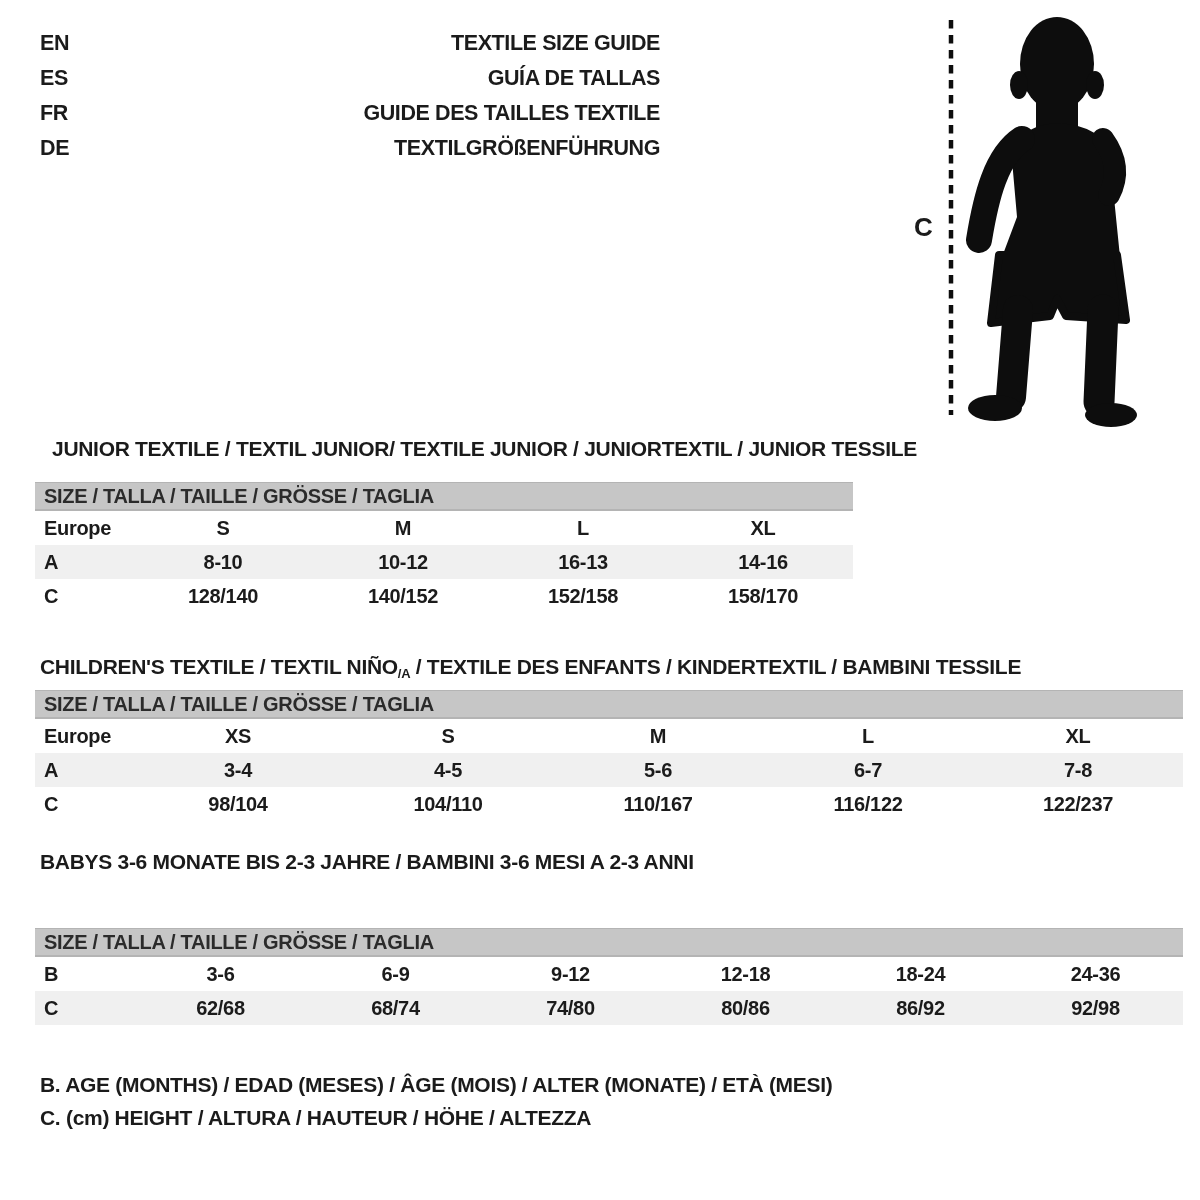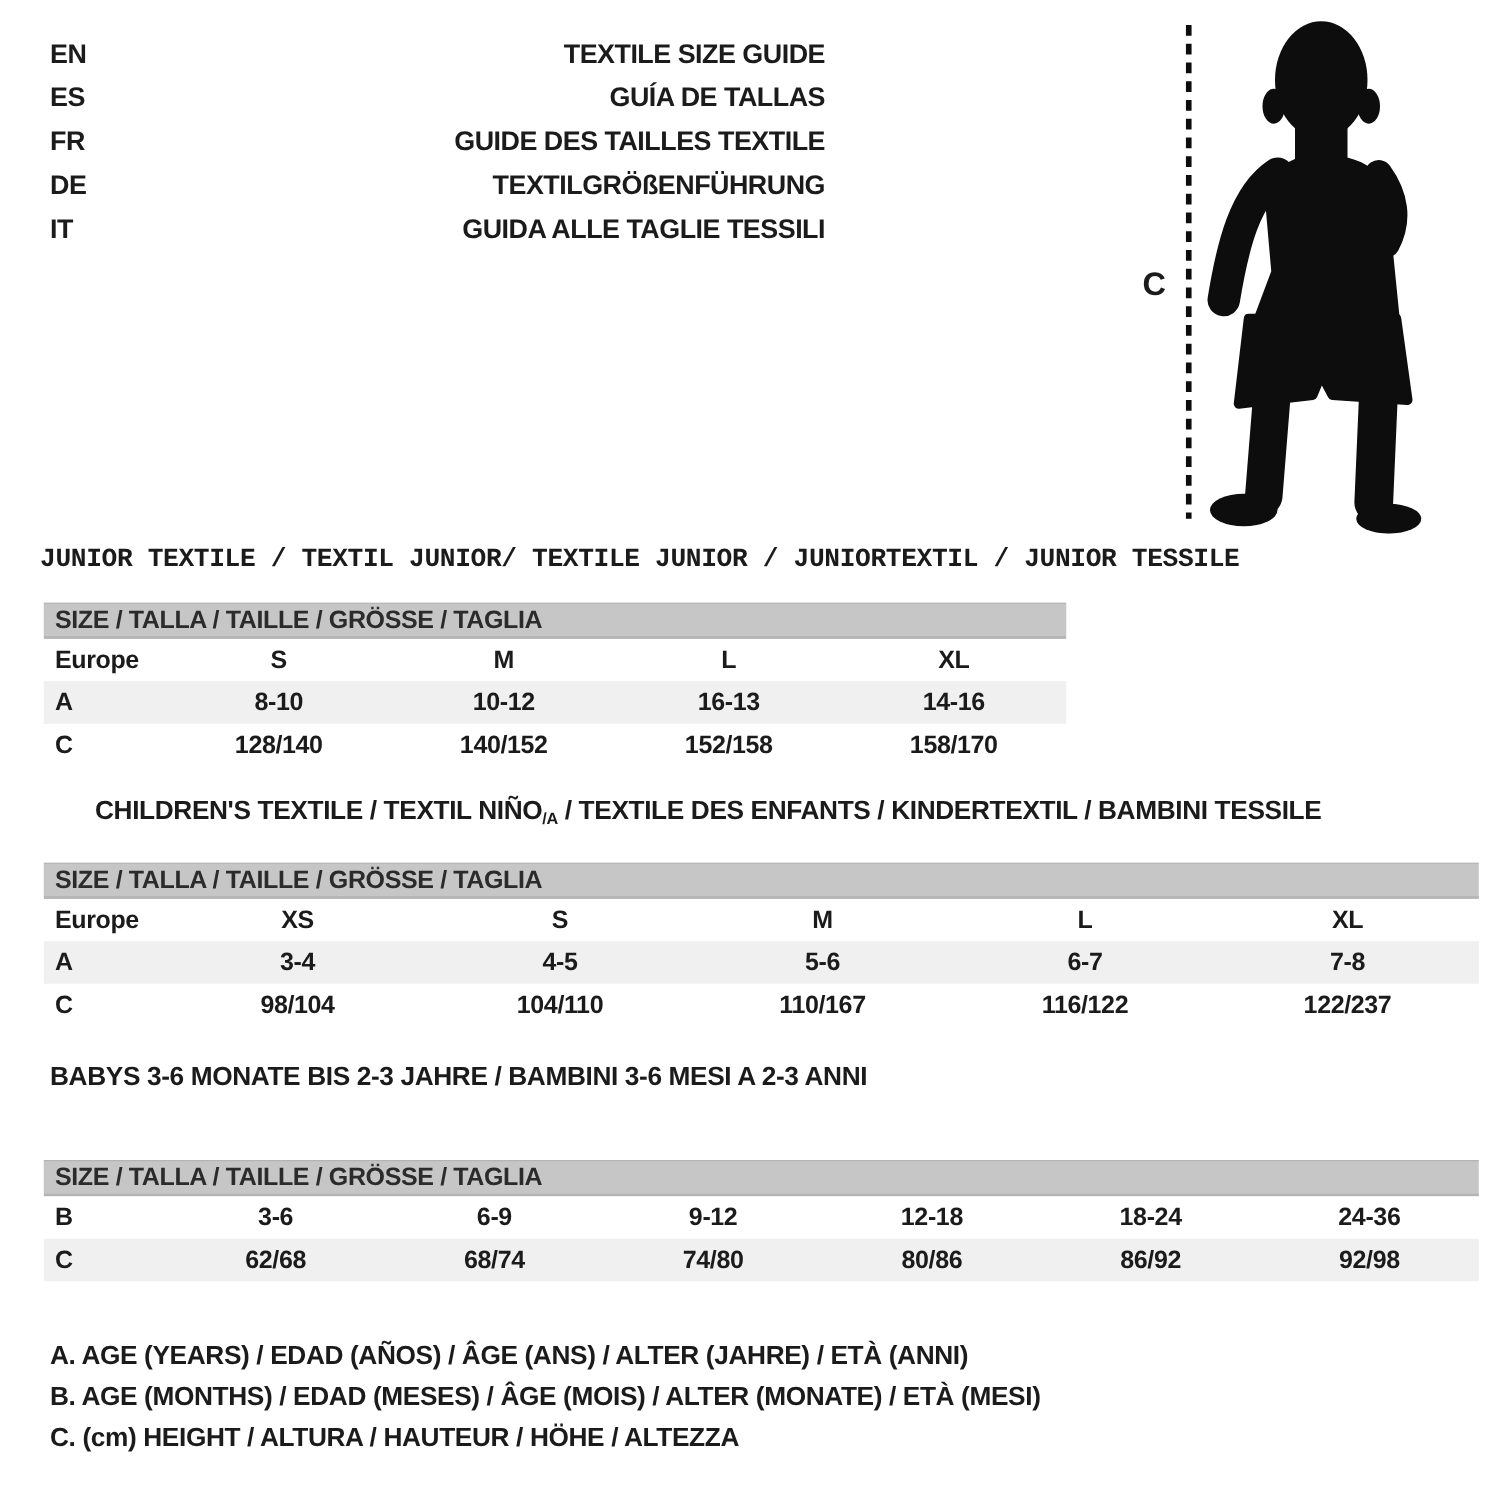--- a/index.html
+++ b/index.html
@@ -54,24 +54,20 @@
       <span class="lang-label">GUÍA DE TALLAS</span>
     </div>
     <div class="lang-row">
       <span class="lang-code">FR</span>
       <span class="lang-label">GUIDE DES TAILLES TEXTILE</span>
     </div>
     <div class="lang-row">
       <span class="lang-code">DE</span>
       <span class="lang-label">TEXTILGRÖßENFÜHRUNG</span>
     </div>
-    <div class="lang-row">
-      <span class="lang-code">IT</span>
-      <span class="lang-label">GUIDA ALLE TAGLIE TESSILI</span>
-    </div>
   </div>
 
   <div class="height-label">C</div>
 
   <div class="figure">
     <svg width="255" height="415" viewBox="0 0 255 415">
       <line class="dashline" x1="51" y1="8" x2="51" y2="403" stroke-width="4.5" stroke-dasharray="8.5 6.5"></line>
       <g>
         <ellipse class="fillshape" cx="157" cy="52" rx="37" ry="47"></ellipse>
         <ellipse class="fillshape" cx="119" cy="73" rx="9" ry="14"></ellipse>
@@ -82,21 +78,21 @@
         <path class="strokeshape" d="M203 127 C216 145 219 164 209 183" stroke-width="22" stroke-linecap="round"></path>
         <path class="fillshape" d="M99 243 L217 243 L226 308 L166 304 L157 287 L150 304 L91 311 Z" stroke="#0d0d0d" stroke-width="8" stroke-linejoin="round"></path>
         <path class="strokeshape" d="M118 298 L111 385" stroke-width="30" stroke-linecap="round"></path>
         <path class="strokeshape" d="M203 298 L199 390" stroke-width="31" stroke-linecap="round"></path>
         <ellipse class="fillshape" cx="95" cy="396" rx="27" ry="13"></ellipse>
         <ellipse class="fillshape" cx="211" cy="403" rx="26" ry="12"></ellipse>
       </g>
     </svg>
   </div>
 
-  <div class="sec-title" style="left:32px;top:437px;font-family:Liberation Mono, monospace;">JUNIOR TEXTILE / TEXTIL JUNIOR/ TEXTILE JUNIOR / JUNIORTEXTIL / JUNIOR TESSILE</div>
+  <div class="sec-title" style="left:52px;top:437px;">JUNIOR TEXTILE / TEXTIL JUNIOR/ TEXTILE JUNIOR / JUNIORTEXTIL / JUNIOR TESSILE</div>
 
   <div class="size-table" style="left:35px;top:482px;width:818px;">
     <div class="thead">SIZE / TALLA / TAILLE / GRÖSSE / TAGLIA</div>
     <div class="trow">
       <span class="tlabel">Europe</span>
       <span class="tcell">S</span>
       <span class="tcell">M</span>
       <span class="tcell">L</span>
       <span class="tcell">XL</span>
     </div>
@@ -109,21 +105,21 @@
     </div>
     <div class="trow">
       <span class="tlabel">C</span>
       <span class="tcell">128/140</span>
       <span class="tcell">140/152</span>
       <span class="tcell">152/158</span>
       <span class="tcell">158/170</span>
     </div>
   </div>
 
-  <div class="sec-title" style="left:40px;top:637px;margin-left:36px;">
+  <div class="sec-title" style="left:40px;top:655px;">
     <span>CHILDREN'S TEXTILE / TEXTIL NIÑO</span><span class="subscript">/A</span><span> / TEXTILE DES ENFANTS / KINDERTEXTIL / BAMBINI TESSILE</span>
   </div>
 
   <div class="size-table" style="left:35px;top:690px;width:1148px;">
     <div class="thead">SIZE / TALLA / TAILLE / GRÖSSE / TAGLIA</div>
     <div class="trow">
       <span class="tlabel">Europe</span>
       <span class="tcell">XS</span>
       <span class="tcell">S</span>
       <span class="tcell">M</span>
@@ -168,18 +164,17 @@
       <span class="tcell">62/68</span>
       <span class="tcell">68/74</span>
       <span class="tcell">74/80</span>
       <span class="tcell">80/86</span>
       <span class="tcell">86/92</span>
       <span class="tcell">92/98</span>
     </div>
   </div>
 
   <div class="legend">
-    <div class="legend-line">A. AGE (YEARS) / EDAD (AÑOS) / ÂGE (ANS) / ALTER (JAHRE) / ETÀ (ANNI)</div>
     <div class="legend-line">B. AGE (MONTHS) / EDAD (MESES) / ÂGE (MOIS) / ALTER (MONATE) / ETÀ (MESI)</div>
     <div class="legend-line">C. (cm) HEIGHT / ALTURA / HAUTEUR / HÖHE / ALTEZZA</div>
   </div>
 
 </div>
 
 </body></html>

